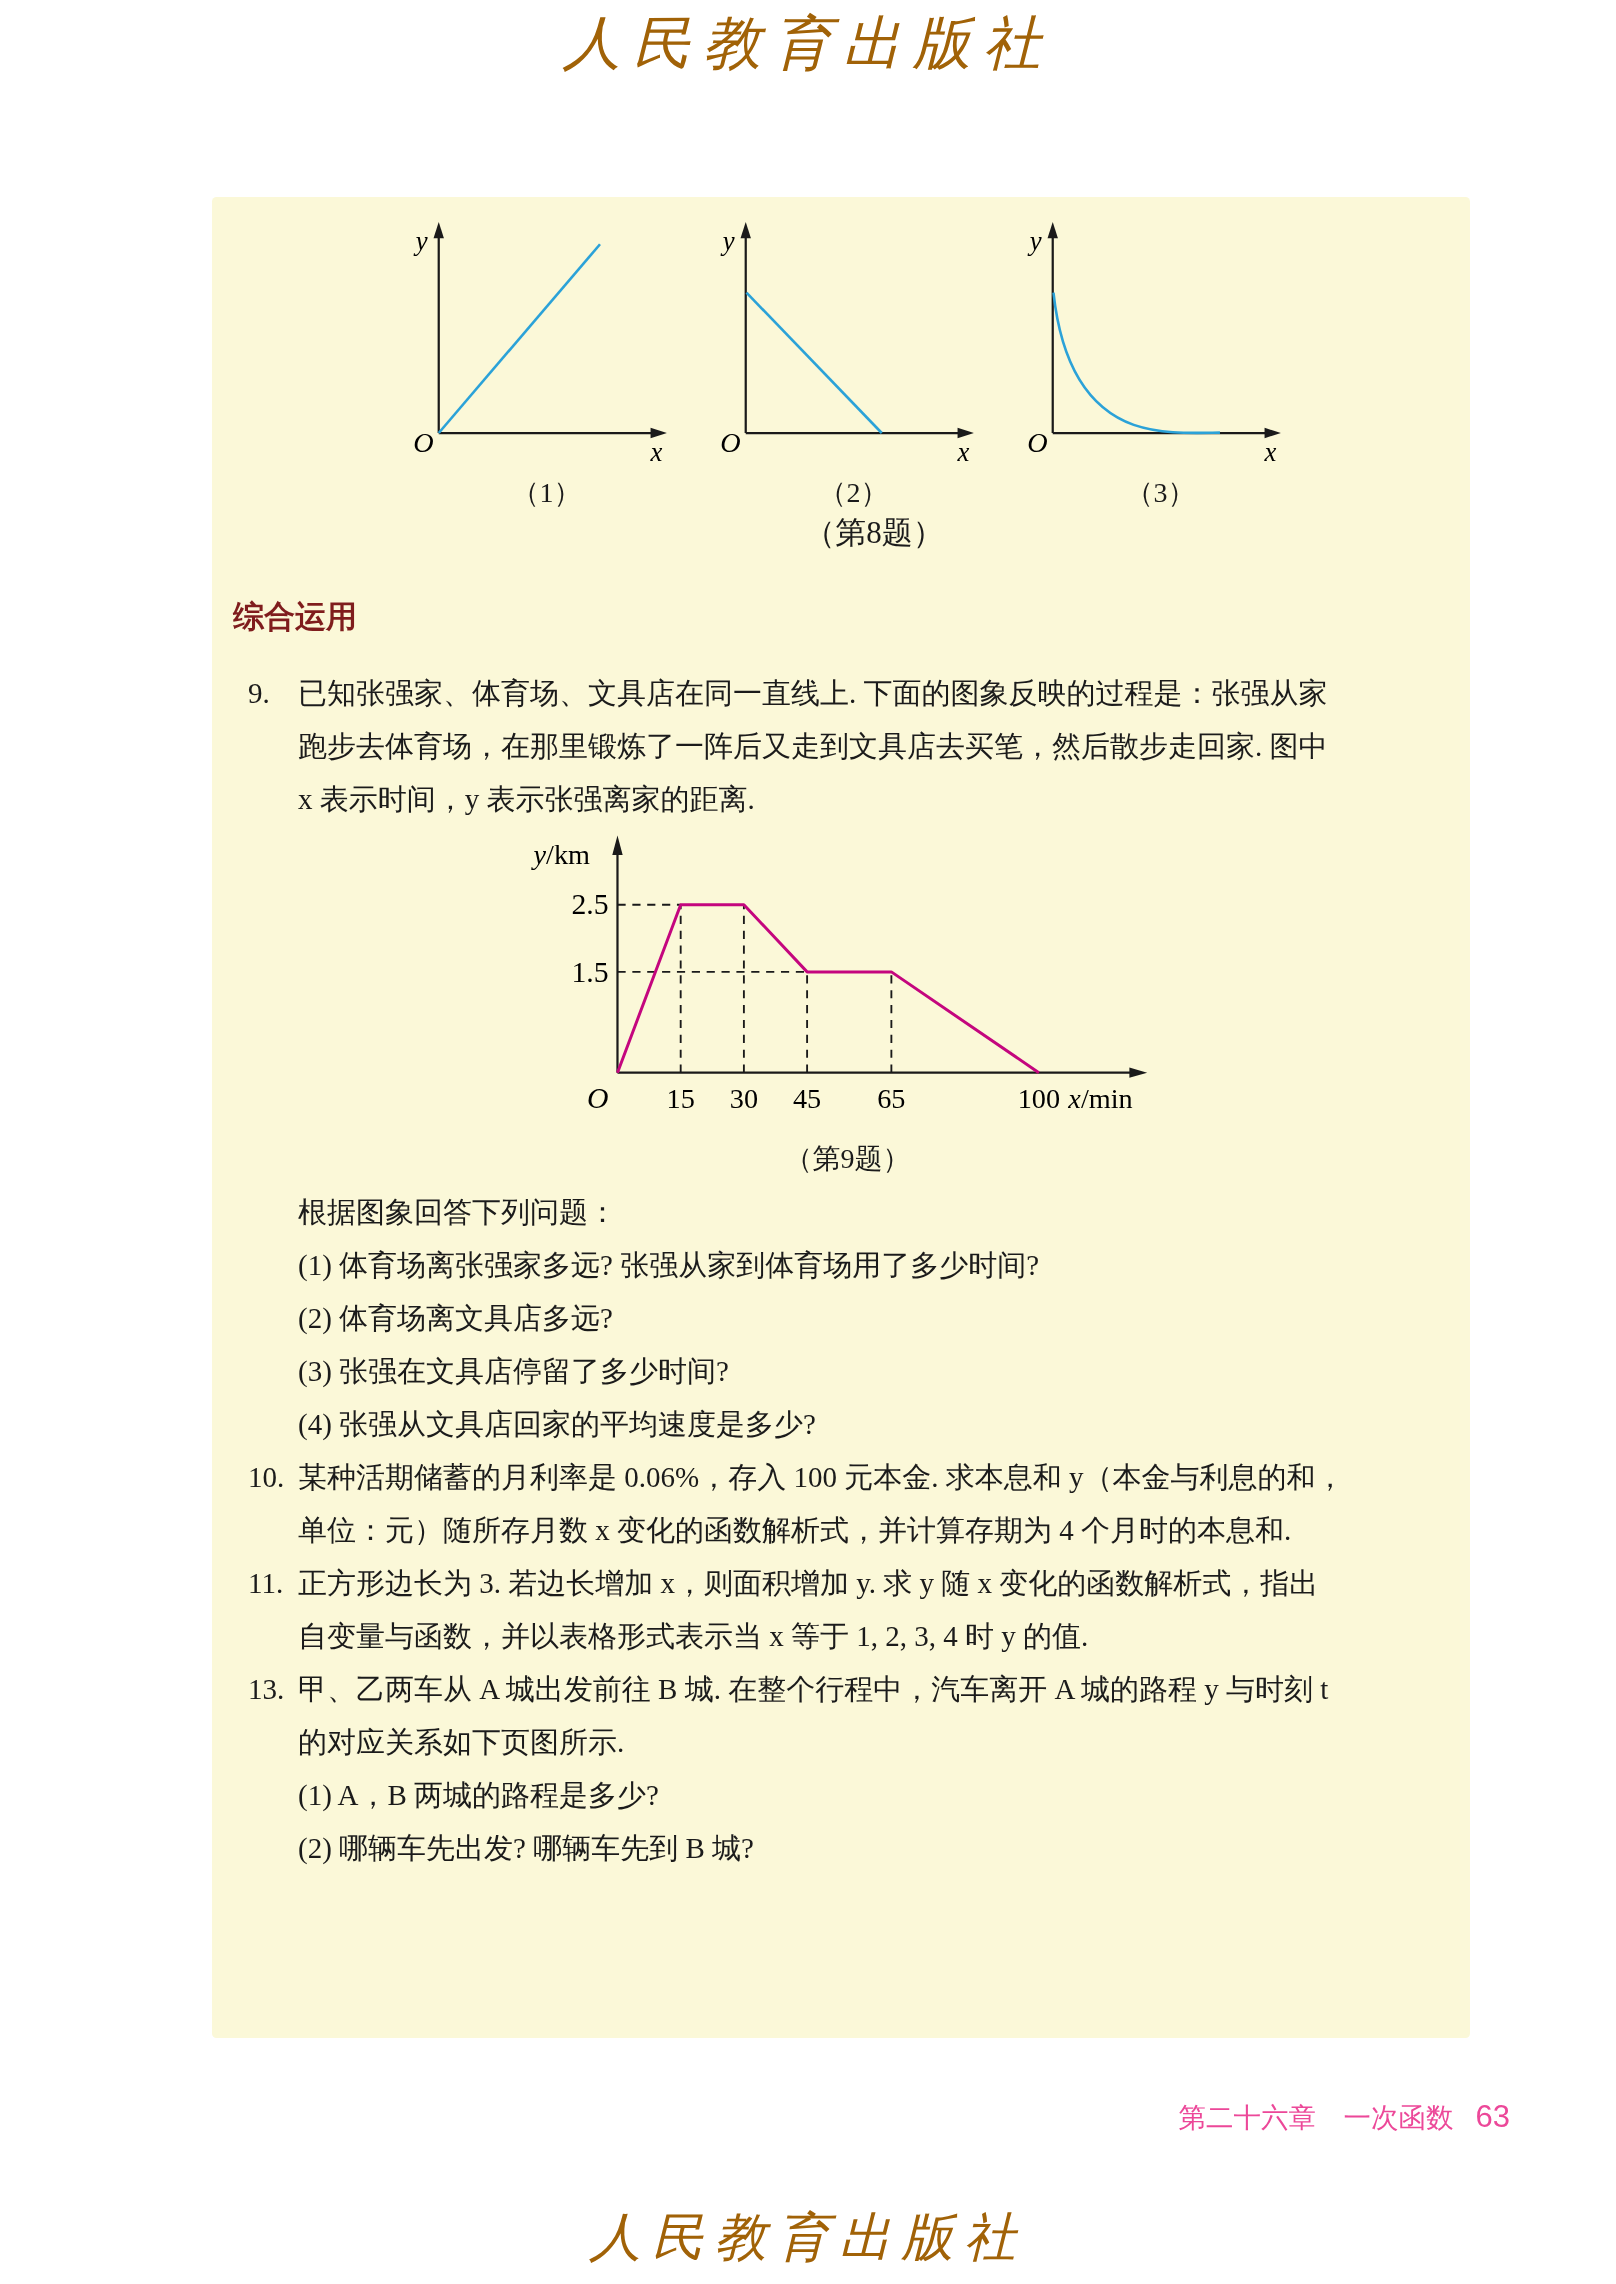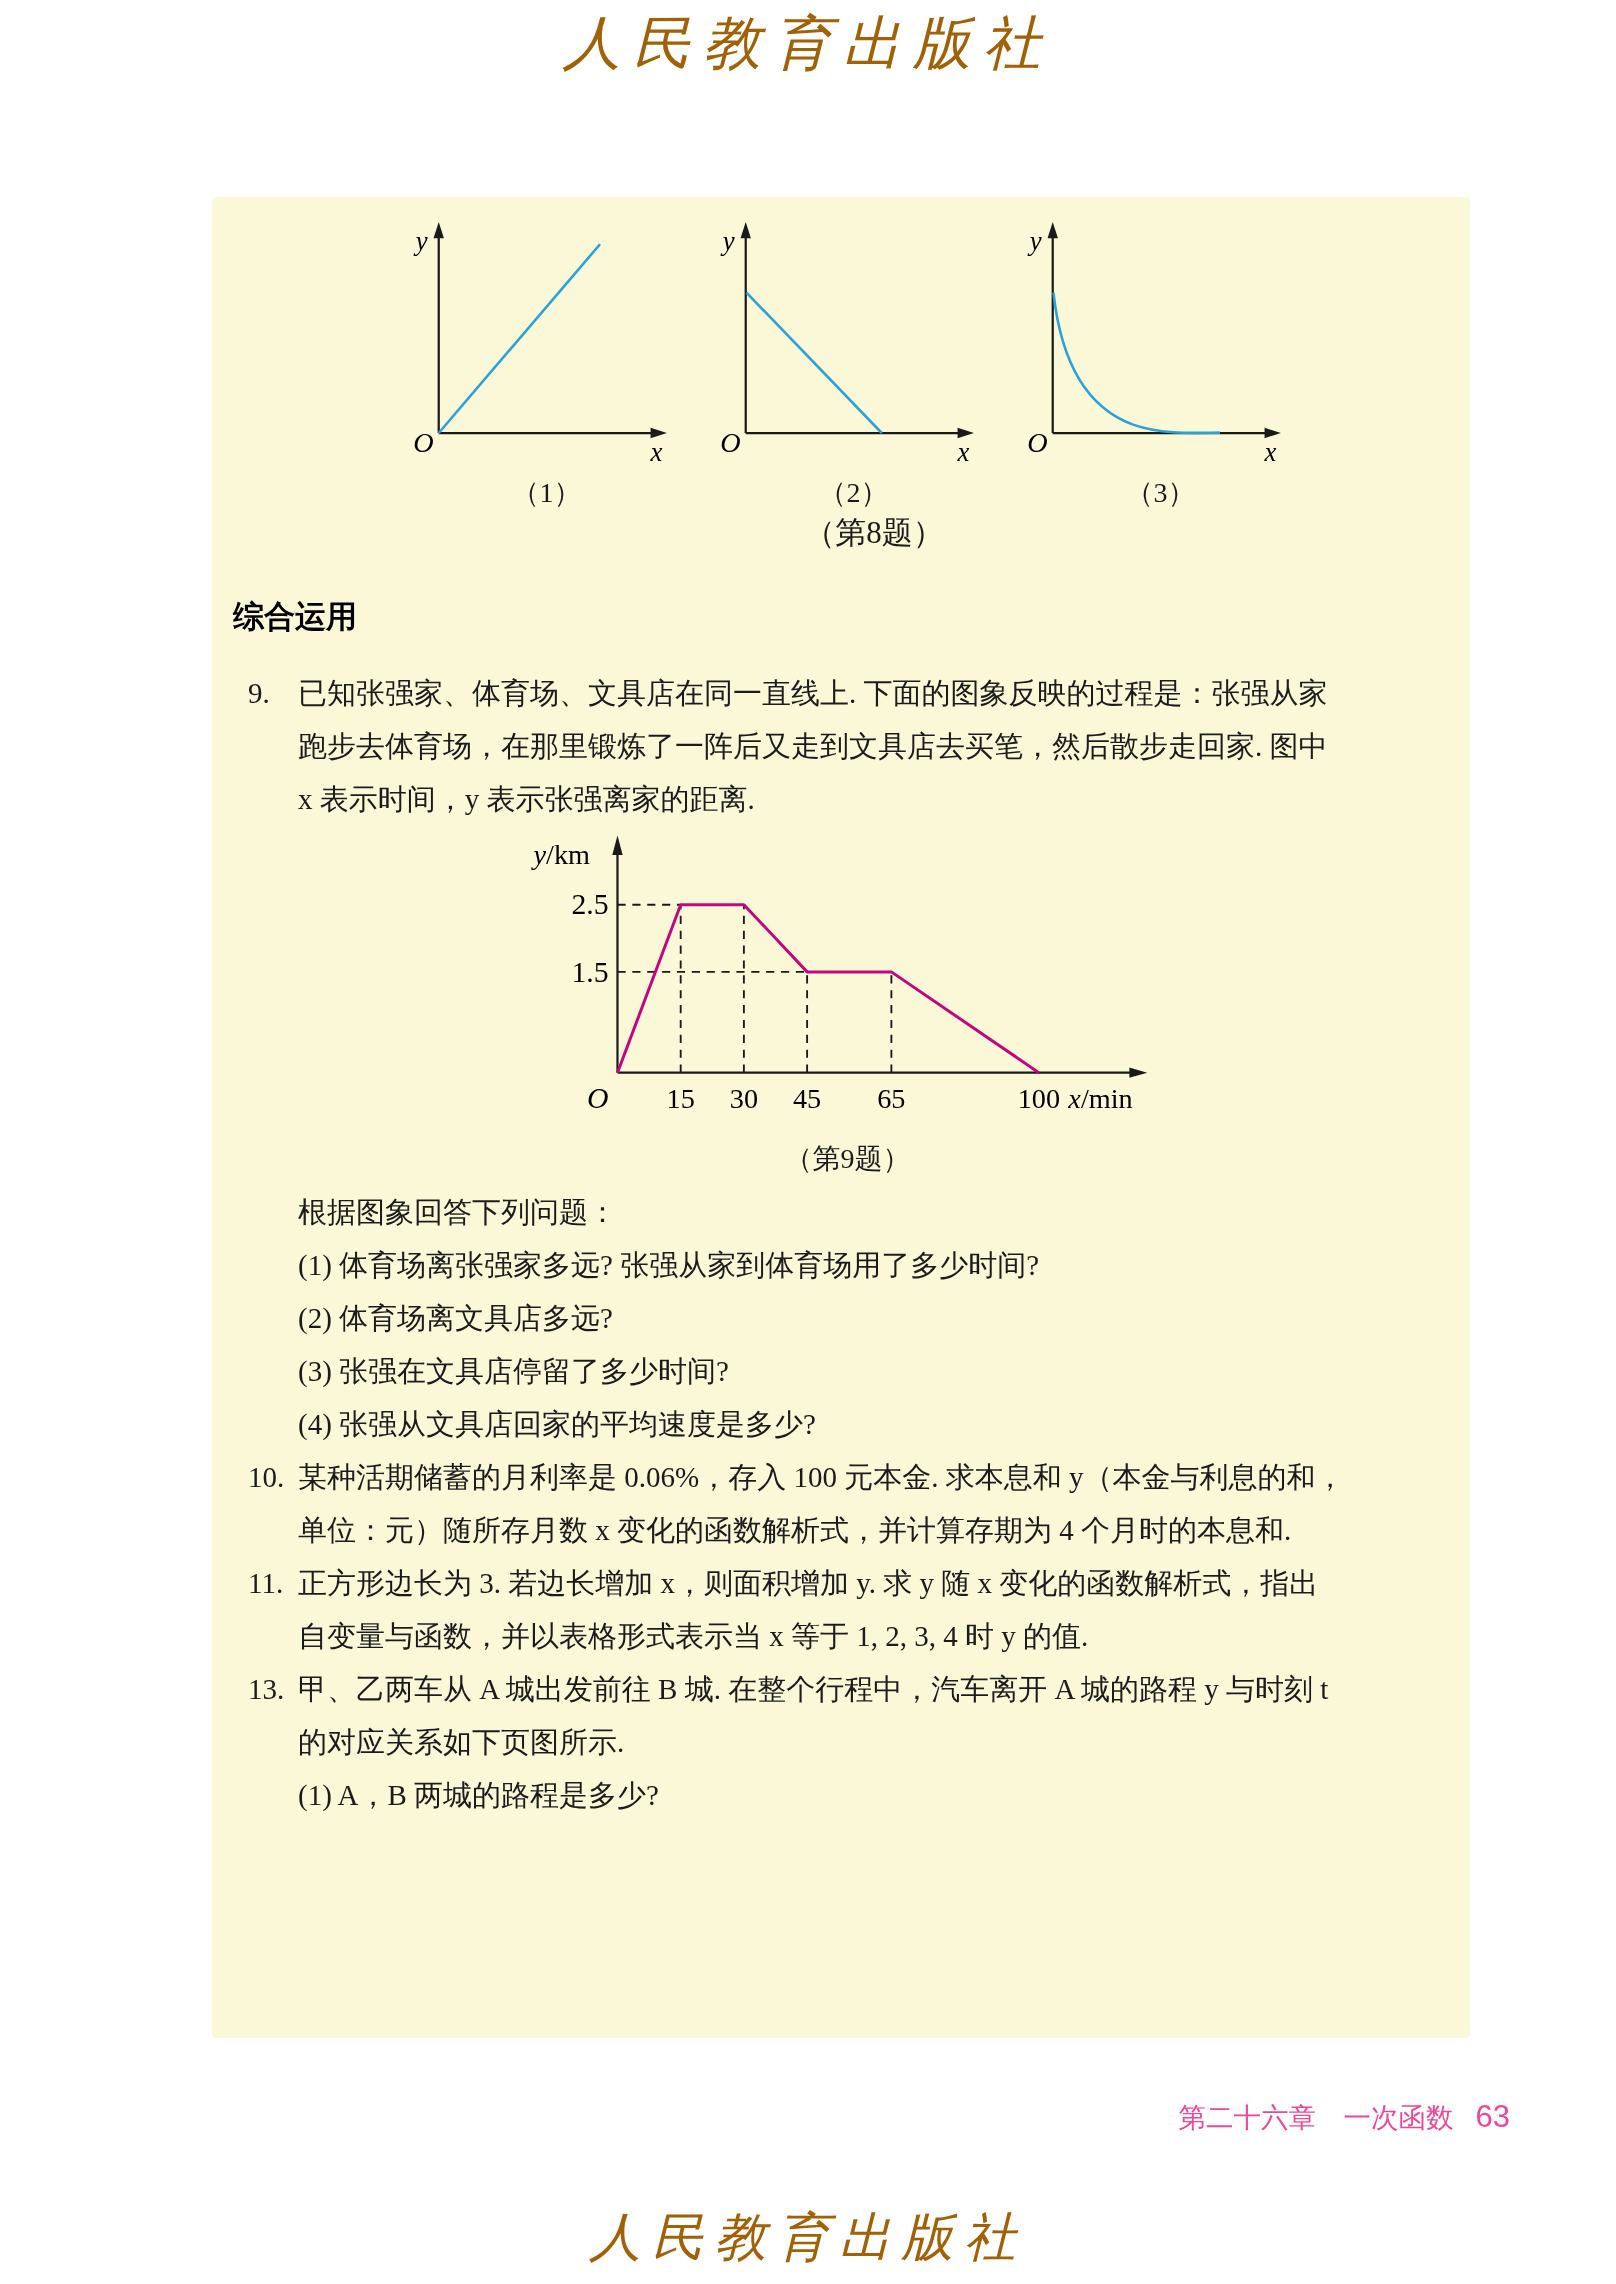--- a/index.html
+++ b/index.html
@@ -14,21 +14,21 @@
   
   .mini-fig{position:absolute;top:18.6px;width:283px;}
   #mini-1{left:193px;} #mini-2{left:500px;} #mini-3{left:807px;}
   .mini-fig svg{display:block;}
   .mini-cap{position:absolute;top:277px;width:283px;text-align:center;font-size:28px;}
   #cap8{position:absolute;top:315px;left:506px;width:312px;text-align:center;font-size:31px;}
   svg text{font-family:"Liberation Serif","DejaVu Serif",serif;}
   .var{font-style:italic;}
   
   #heading{position:absolute;left:21px;top:399px;font-family:"Liberation Sans","DejaVu Sans",sans-serif;
-           font-weight:700;font-size:31px;color:#000000;}
+           font-weight:700;font-size:31px;color:#7f1d1d;}
   .flow{position:absolute;left:36px;width:1197px;font-size:29px;line-height:53px;}
   #p9{top:470px;}
   #rest{top:989px;}
   .prob{display:flex;align-items:flex-start;}
   .pnum{flex:0 0 50px;white-space:nowrap;}
   .ptext{width:1049px;}
   .indent{margin-left:50px;width:1049px;}
   
   #fig9{position:absolute;left:294px;top:625px;width:654px;height:320px;}
   #cap9{position:absolute;left:487px;top:943px;width:297px;text-align:center;font-size:28px;}
@@ -133,20 +133,21 @@
       </div>
       <div class="prob">
         <span class="pnum">11.</span>
         <div class="ptext">正方形边长为 3. 若边长增加 x，则面积增加 y. 求 y 随 x 变化的函数解析式，指出自变量与函数，并以表格形式表示当 x 等于 1, 2, 3, 4 时 y 的值.</div>
       </div>
       <div class="prob">
         <span class="pnum">13.</span>
         <div class="ptext">甲、乙两车从 A 城出发前往 B 城. 在整个行程中，汽车离开 A 城的路程 y 与时刻 t 的对应关系如下页图所示.</div>
       </div>
       <div class="indent">(1) A，B 两城的路程是多少?</div>
+      <div class="indent">(2) 哪辆车先出发? 哪辆车先到 B 城?</div>
     </div>
   </div>
 
   <div id="footer">
     <span>第二十六章　一次函数</span><span class="pgnum">63</span>
   </div>
 
   <div class="logo" id="logo-bottom">人民教育出版社</div>
 </div>
 

